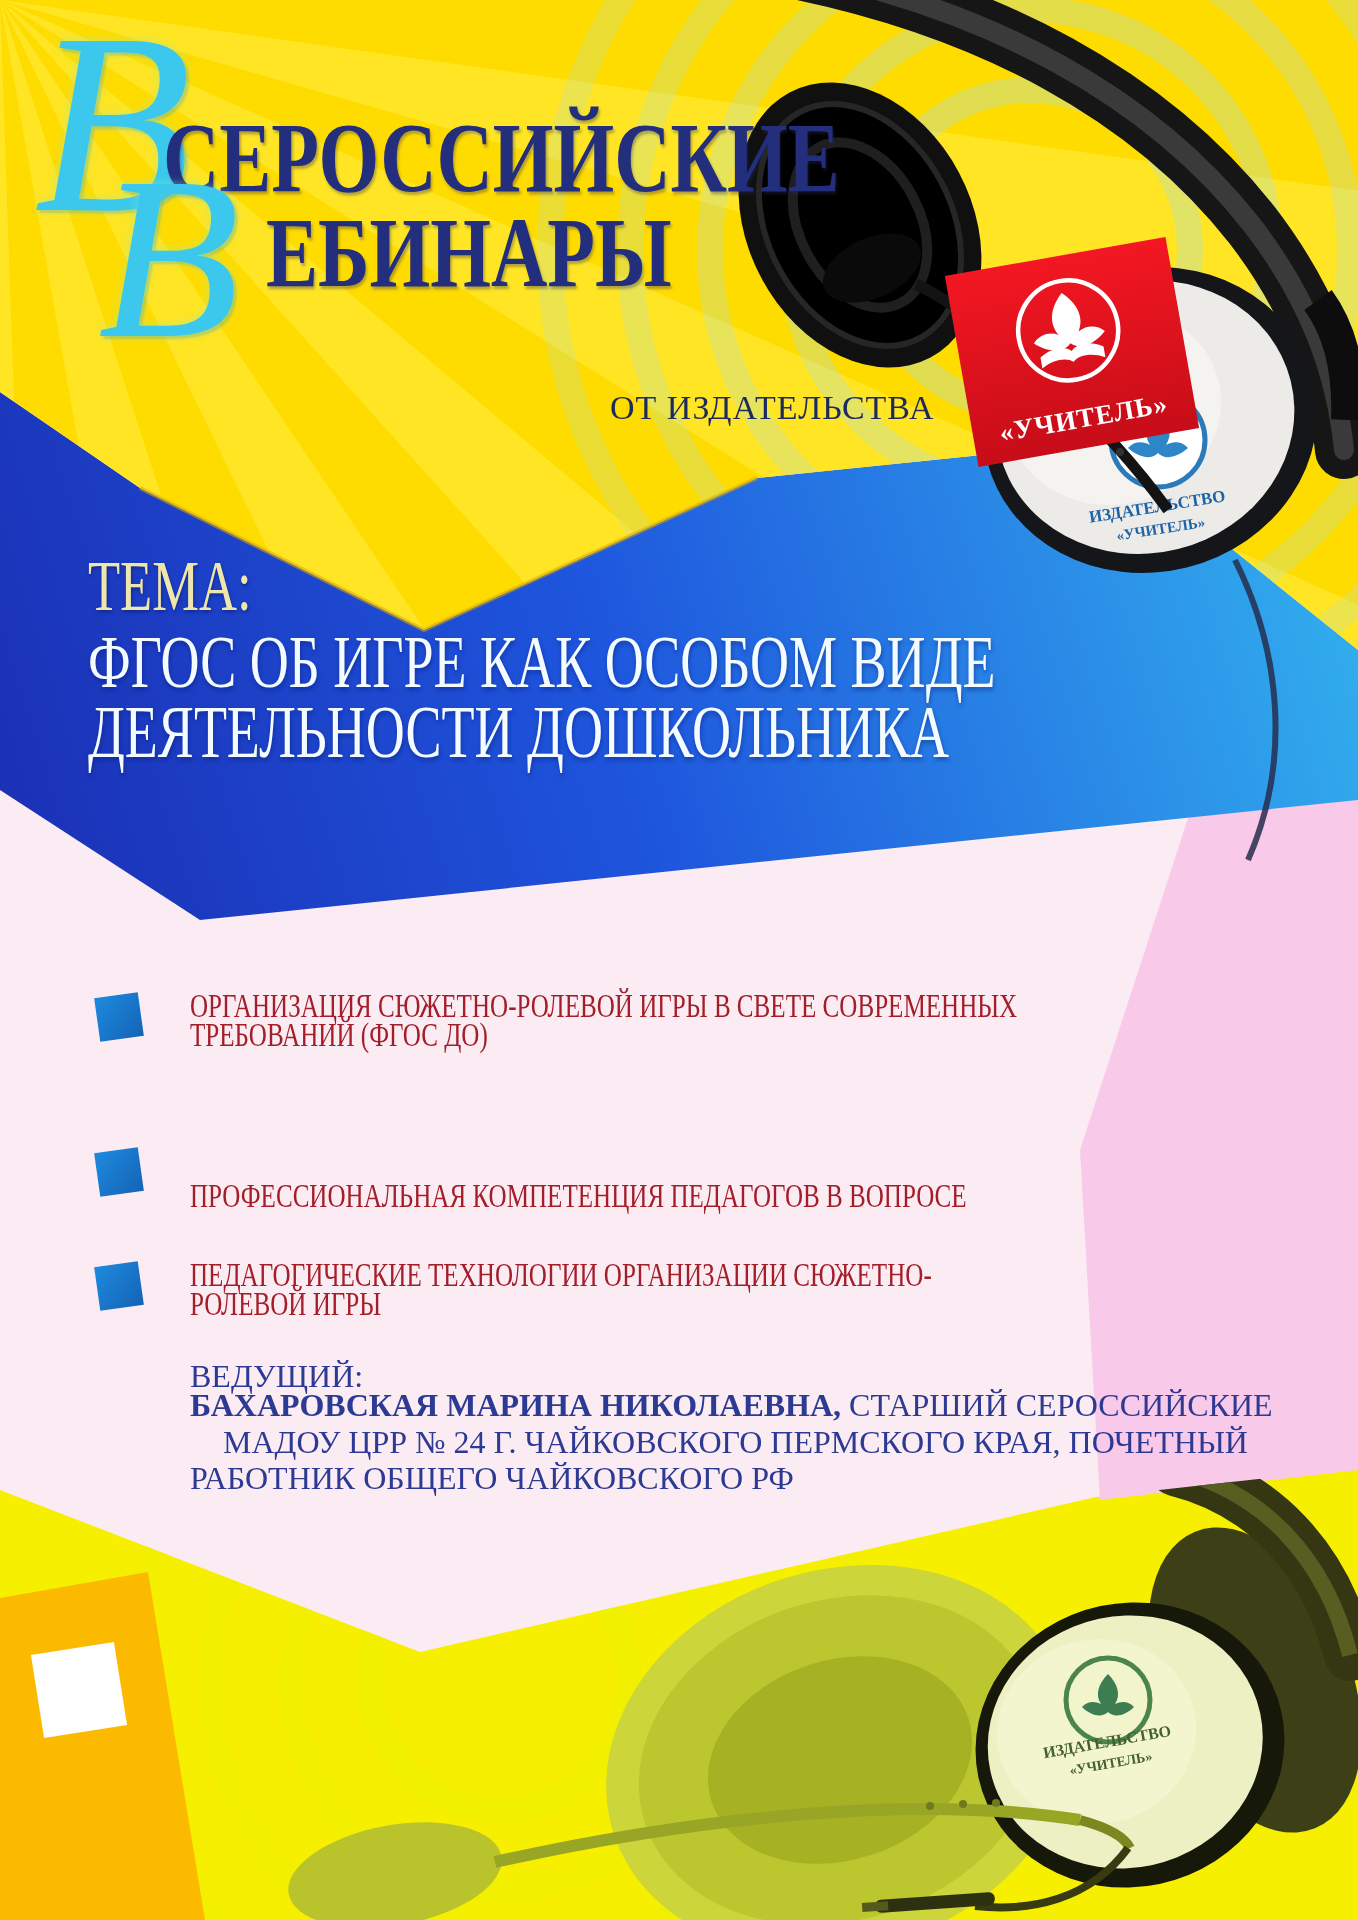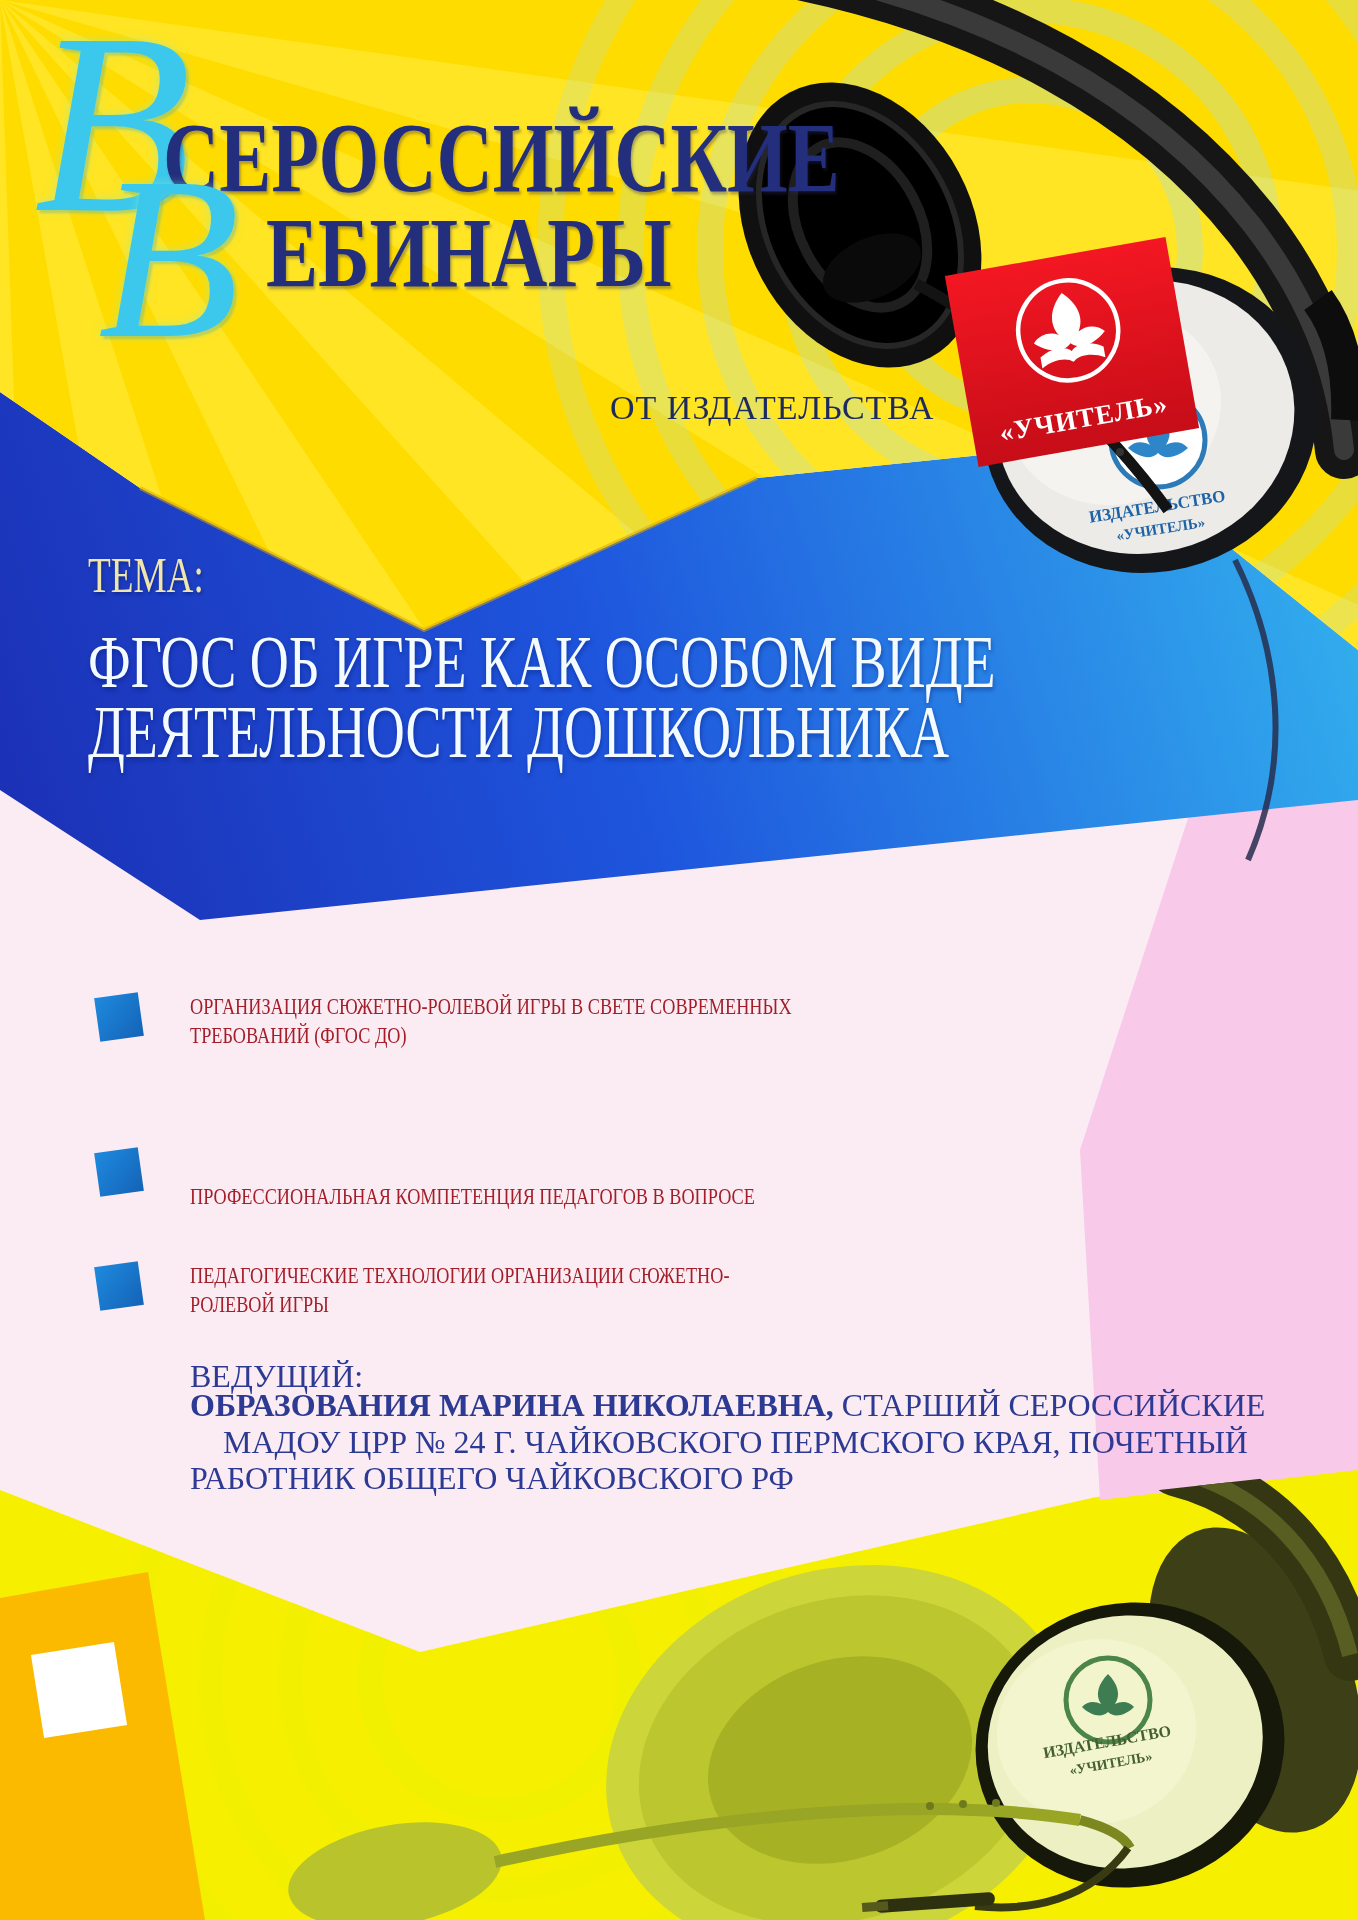--- a/index.html
+++ b/index.html
@@ -18,33 +18,33 @@
   }
   .title-rest{
     position:absolute;color:#232e7d;font-weight:bold;font-size:100px;line-height:1;
     text-shadow:2px 3px 3px rgba(40,40,90,.35);
   }
   .title-rest .sq{transform:scaleX(0.78);}
   .tagline{
     position:absolute;color:#1d2a5e;font-size:34px;letter-spacing:1px;line-height:1;
   }
   
-  .tema{position:absolute;color:#efe6ad;font-size:51px;line-height:1;
+  .tema{position:absolute;color:#efe6ad;font-size:72px;line-height:1;
         text-shadow:1px 2px 4px rgba(0,20,90,.5);}
   .tema .sq{transform:scaleX(0.73);}
   .topic-line{position:absolute;color:#f3fbff;font-size:74px;line-height:1;
         text-shadow:1px 3px 5px rgba(0,25,110,.45);}
   .topic-line .sq{transform:scaleX(0.73);}
   
   .bullet-marker{
     position:absolute;left:97px;width:44px;height:44px;
     background:linear-gradient(135deg,#1e8ade,#1463b6);
     transform:rotate(-8deg);
   }
-  .bullet-text{position:absolute;left:190px;color:#a41e29;font-size:24px;line-height:29px;}
+  .bullet-text{position:absolute;left:190px;color:#a41e29;font-size:33px;line-height:29px;}
   .bullet-text .sq{transform:scaleX(0.76);}
   .bullet-text div{height:29px;}
   
   .presenter-line{position:absolute;left:190px;color:#2c3a94;font-size:32px;line-height:1;}
   .presenter-line b{font-weight:bold;}
 </style>
 </head>
 <body>
 
 <div id="poster">
@@ -230,17 +230,17 @@
     <div class="nowrap"><span class="sq">ПРОФЕССИОНАЛЬНАЯ КОМПЕТЕНЦИЯ ПЕДАГОГОВ В ВОПРОСЕ</span></div>
   </div>
 
   <div class="bullet-marker" style="top:1264px;"></div>
   <div class="bullet-text" style="top:1261px;">
     <div class="nowrap"><span class="sq">ПЕДАГОГИЧЕСКИЕ ТЕХНОЛОГИИ ОРГАНИЗАЦИИ СЮЖЕТНО-</span></div>
     <div class="nowrap"><span class="sq">РОЛЕВОЙ ИГРЫ</span></div>
   </div>
 
   <div class="presenter-line nowrap" style="top:1360px;">ВЕДУЩИЙ:</div>
-  <div class="presenter-line nowrap" style="top:1389px;"><b>ОБРАЗОВАНИЯ МАРИНА НИКОЛАЕВНА,</b><span> СТАРШИЙ СЕРОССИЙСКИЕ</span></div>
+  <div class="presenter-line nowrap" style="top:1389px;"><b>БАХАРОВСКАЯ МАРИНА НИКОЛАЕВНА,</b><span> СТАРШИЙ СЕРОССИЙСКИЕ</span></div>
   <div class="presenter-line nowrap" style="top:1426px;margin-left:33px;">МАДОУ ЦРР № 24 Г. ЧАЙКОВСКОГО ПЕРМСКОГО КРАЯ, ПОЧЕТНЫЙ</div>
   <div class="presenter-line nowrap" style="top:1462px;">РАБОТНИК ОБЩЕГО ЧАЙКОВСКОГО РФ</div>
 
 </div>
 
 </body></html>

